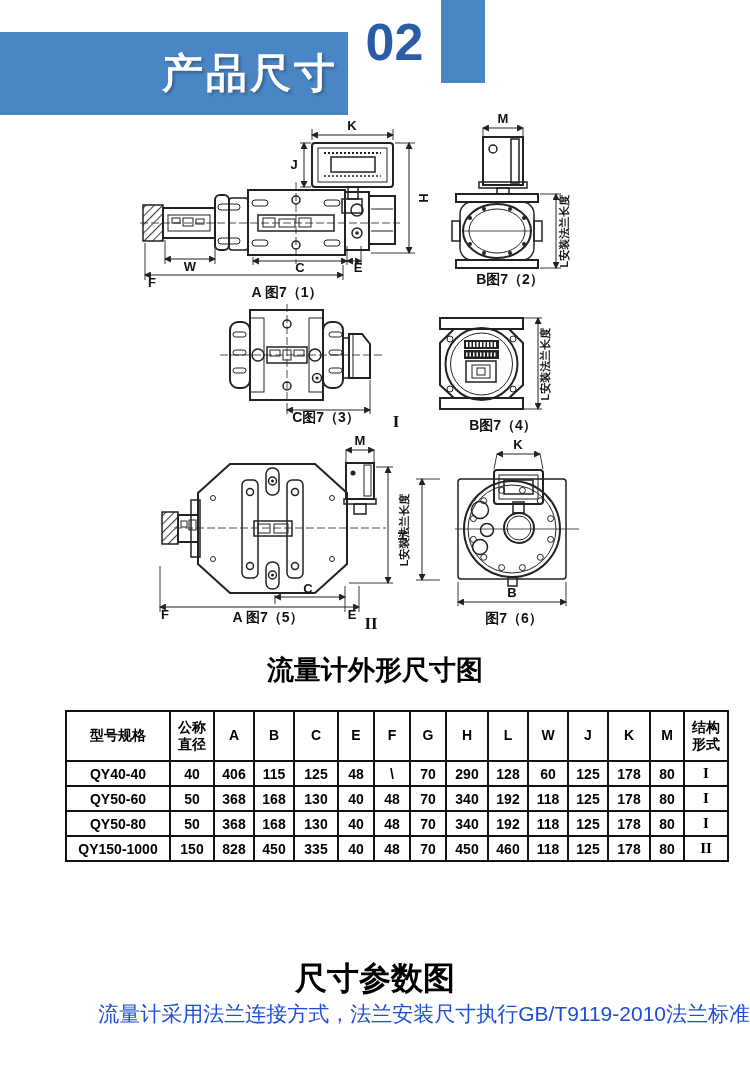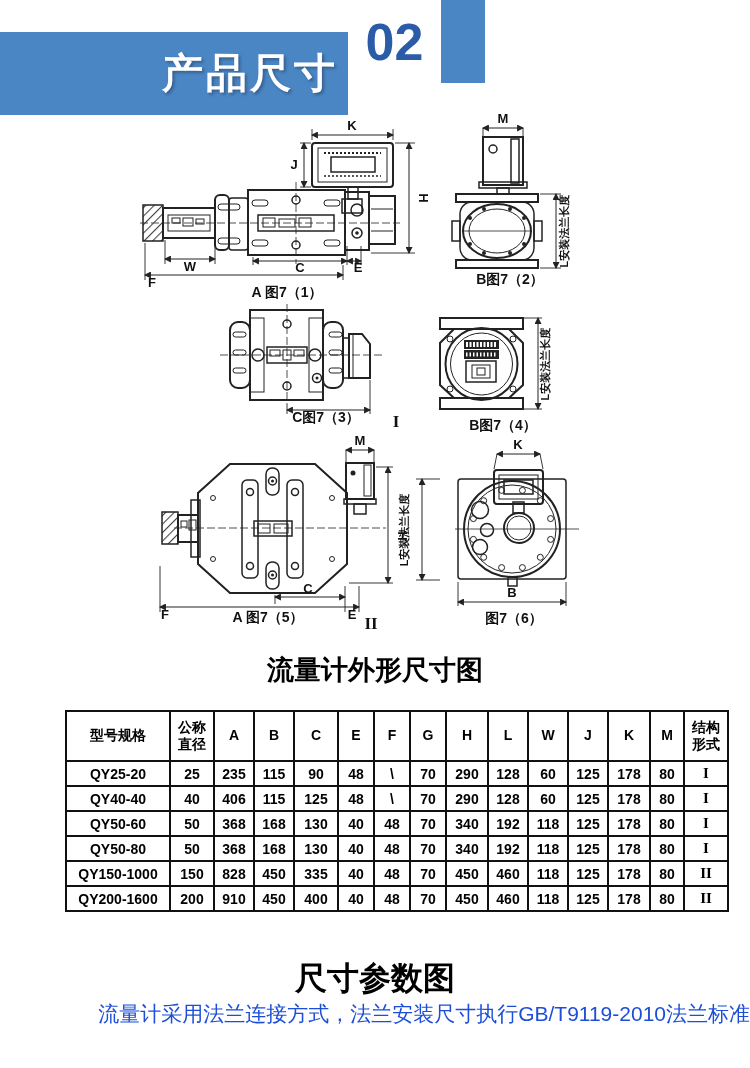--- a/index.html
+++ b/index.html
@@ -356,37 +356,20 @@
           <th>H</th>
           <th>L</th>
           <th>W</th>
           <th>J</th>
           <th>K</th>
           <th>M</th>
           <th>结构形式</th>
         </tr>
       </thead>
       <tbody>
-        <tr>
-          <td>QY25-20</td>
-          <td>25</td>
-          <td>235</td>
-          <td>115</td>
-          <td>90</td>
-          <td>48</td>
-          <td>\</td>
-          <td>70</td>
-          <td>290</td>
-          <td>128</td>
-          <td>60</td>
-          <td>125</td>
-          <td>178</td>
-          <td>80</td>
-          <td class="roman-cell">I</td>
-        </tr>
         <tr>
           <td>QY40-40</td>
           <td>40</td>
           <td>406</td>
           <td>115</td>
           <td>125</td>
           <td>48</td>
           <td>\</td>
           <td>70</td>
           <td>290</td>
@@ -441,36 +424,19 @@
           <td>48</td>
           <td>70</td>
           <td>450</td>
           <td>460</td>
           <td>118</td>
           <td>125</td>
           <td>178</td>
           <td>80</td>
           <td class="roman-cell">II</td>
         </tr>
-        <tr>
-          <td>QY200-1600</td>
-          <td>200</td>
-          <td>910</td>
-          <td>450</td>
-          <td>400</td>
-          <td>40</td>
-          <td>48</td>
-          <td>70</td>
-          <td>450</td>
-          <td>460</td>
-          <td>118</td>
-          <td>125</td>
-          <td>178</td>
-          <td>80</td>
-          <td class="roman-cell">II</td>
-        </tr>
       </tbody>
     </table>
 
   <div class="table-caption">尺寸参数图</div>
   <div class="footer-note">流量计采用法兰连接方式，法兰安装尺寸执行GB/T9119-2010法兰标准</div>
 
 </div>
 
 </body></html>

